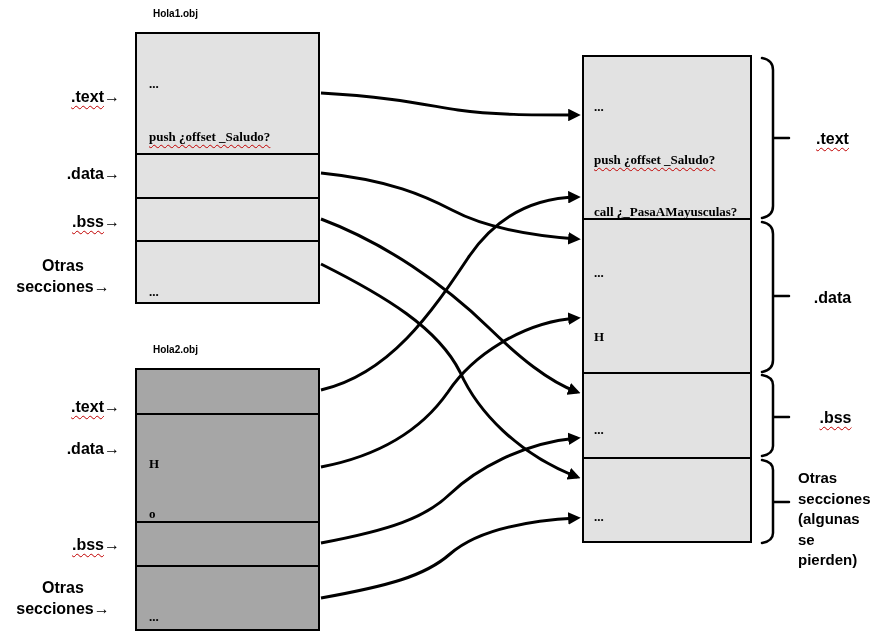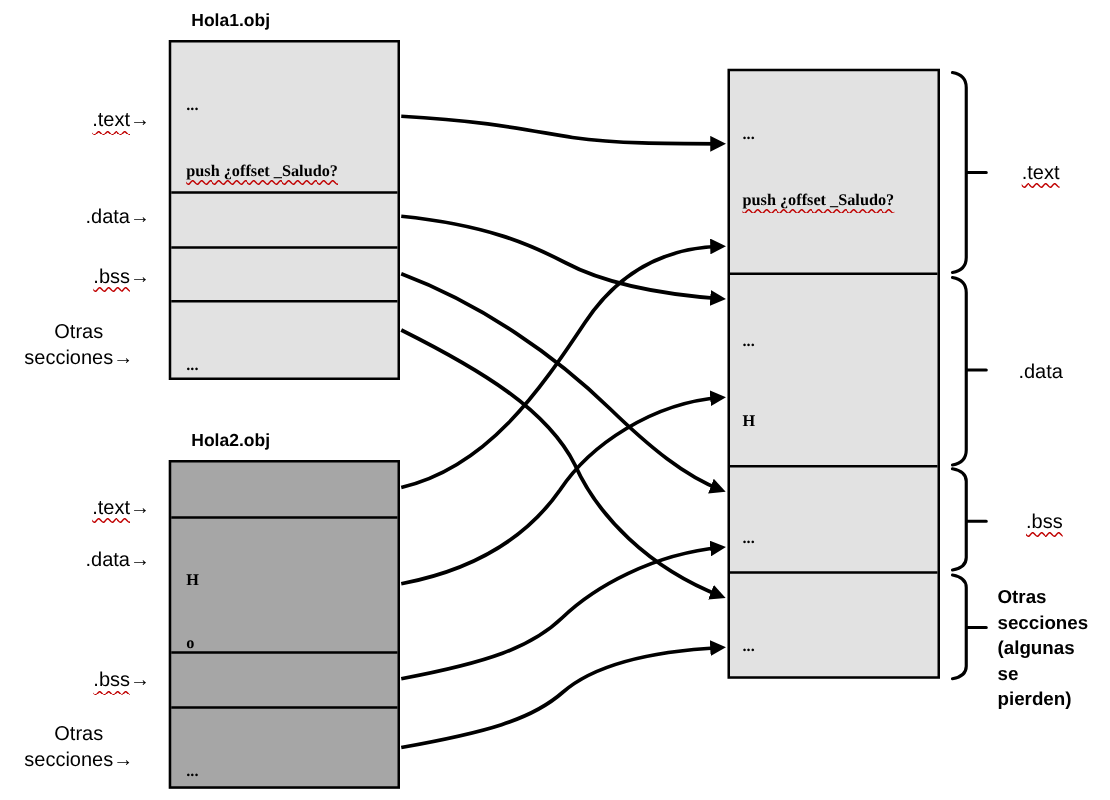--- a/index.html
+++ b/index.html
@@ -19,24 +19,24 @@
   }
   .code-line{white-space:pre;}
   .sq{
     text-decoration:underline;
     text-decoration-style:wavy;
     text-decoration-color:#c00000;
     text-decoration-thickness:1px;
     text-underline-offset:3px;
   }
   .side-label{
-    font-weight:normal;font-size:16px;color:#000;line-height:21px;
+    font-weight:bold;font-size:16px;color:#000;line-height:21px;
   }
   .title{
-    font-weight:bold;font-size:14px;color:#000;
+    font-weight:bold;font-size:10px;color:#000;
   }
   .right-otras{
     font-weight:bold;font-size:15px;line-height:20.5px;white-space:pre-line;color:#000;
   }
   svg{position:absolute;left:0;top:0;}
 </style>
 </head>
 <body>
 
 <div id="canvas">
@@ -81,20 +81,21 @@
     </div>
     <div class="section code" style="height:64px;padding:6px 0 0 12px;">
       <div class="code-line">...</div>
     </div>
   </div>
 
   <div class="box" style="left:582px;top:55px;width:170px;height:488px;background:#e2e2e2;">
     <div class="section first code" style="height:161px;padding:6px 0 0 10px;">
       <div class="code-line">...</div>
       <div class="code-line sq">push ¿offset _Saludo?</div>
+      <div class="code-line sq">call ¿_PasaAMayusculas?</div>
       
       
       
       
     </div>
     <div class="section code" style="height:154px;padding:12px 0 0 10px;line-height:16.5px;">
       <div class="code-line">...</div>
       <div class="code-line" style="margin-top:14px;">H</div>
       
       

